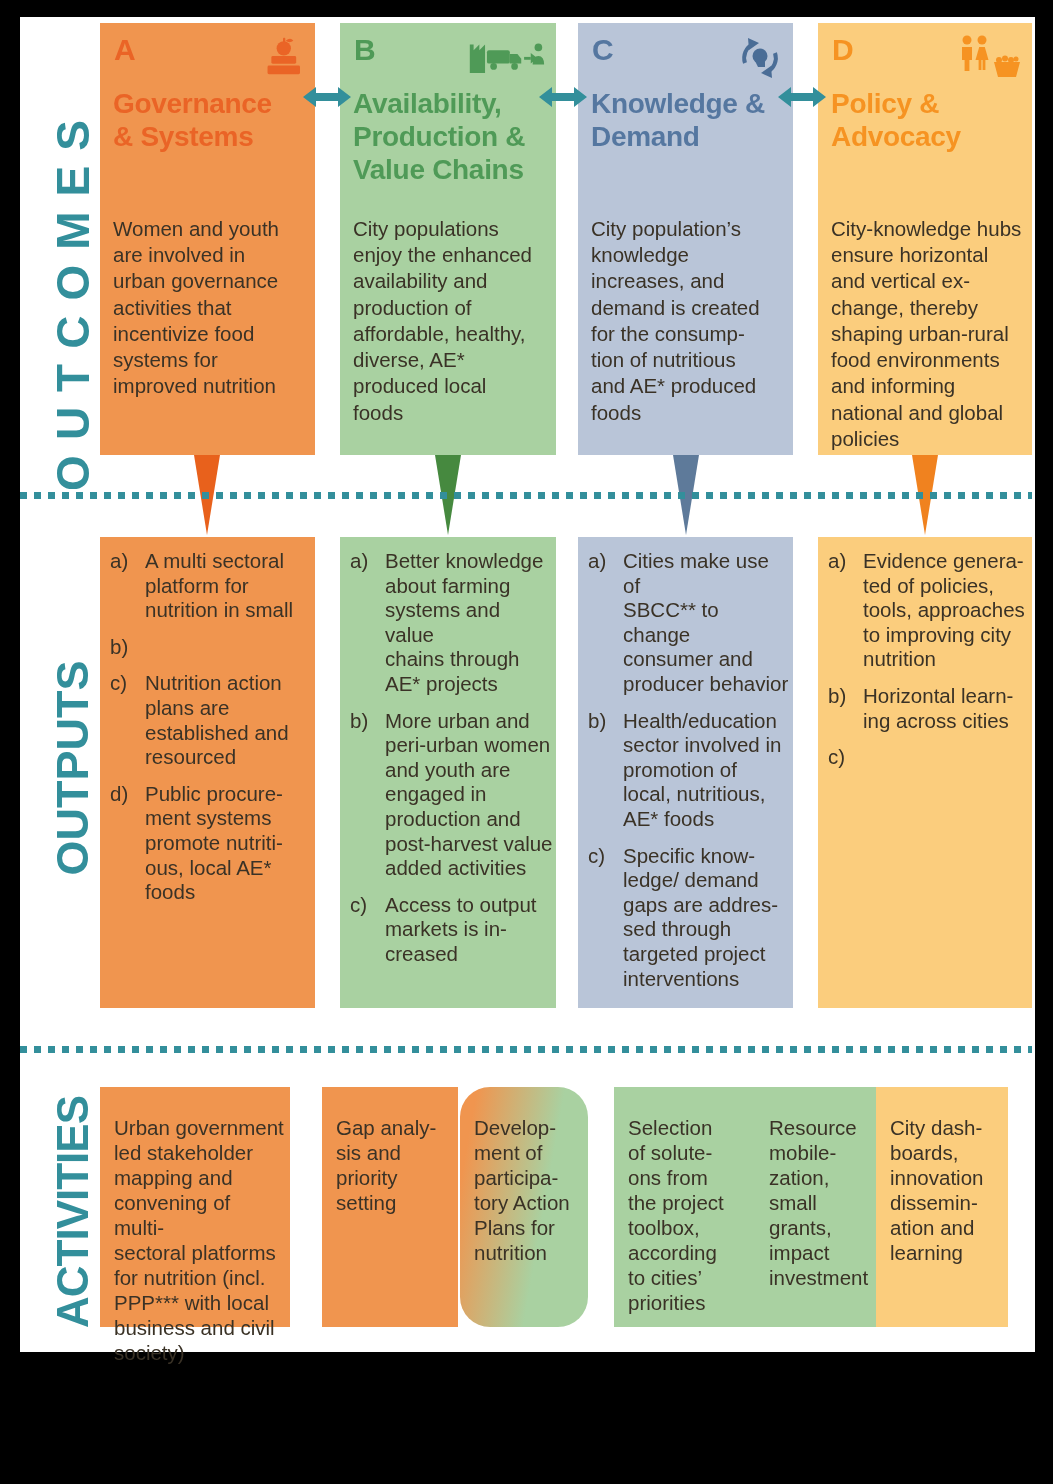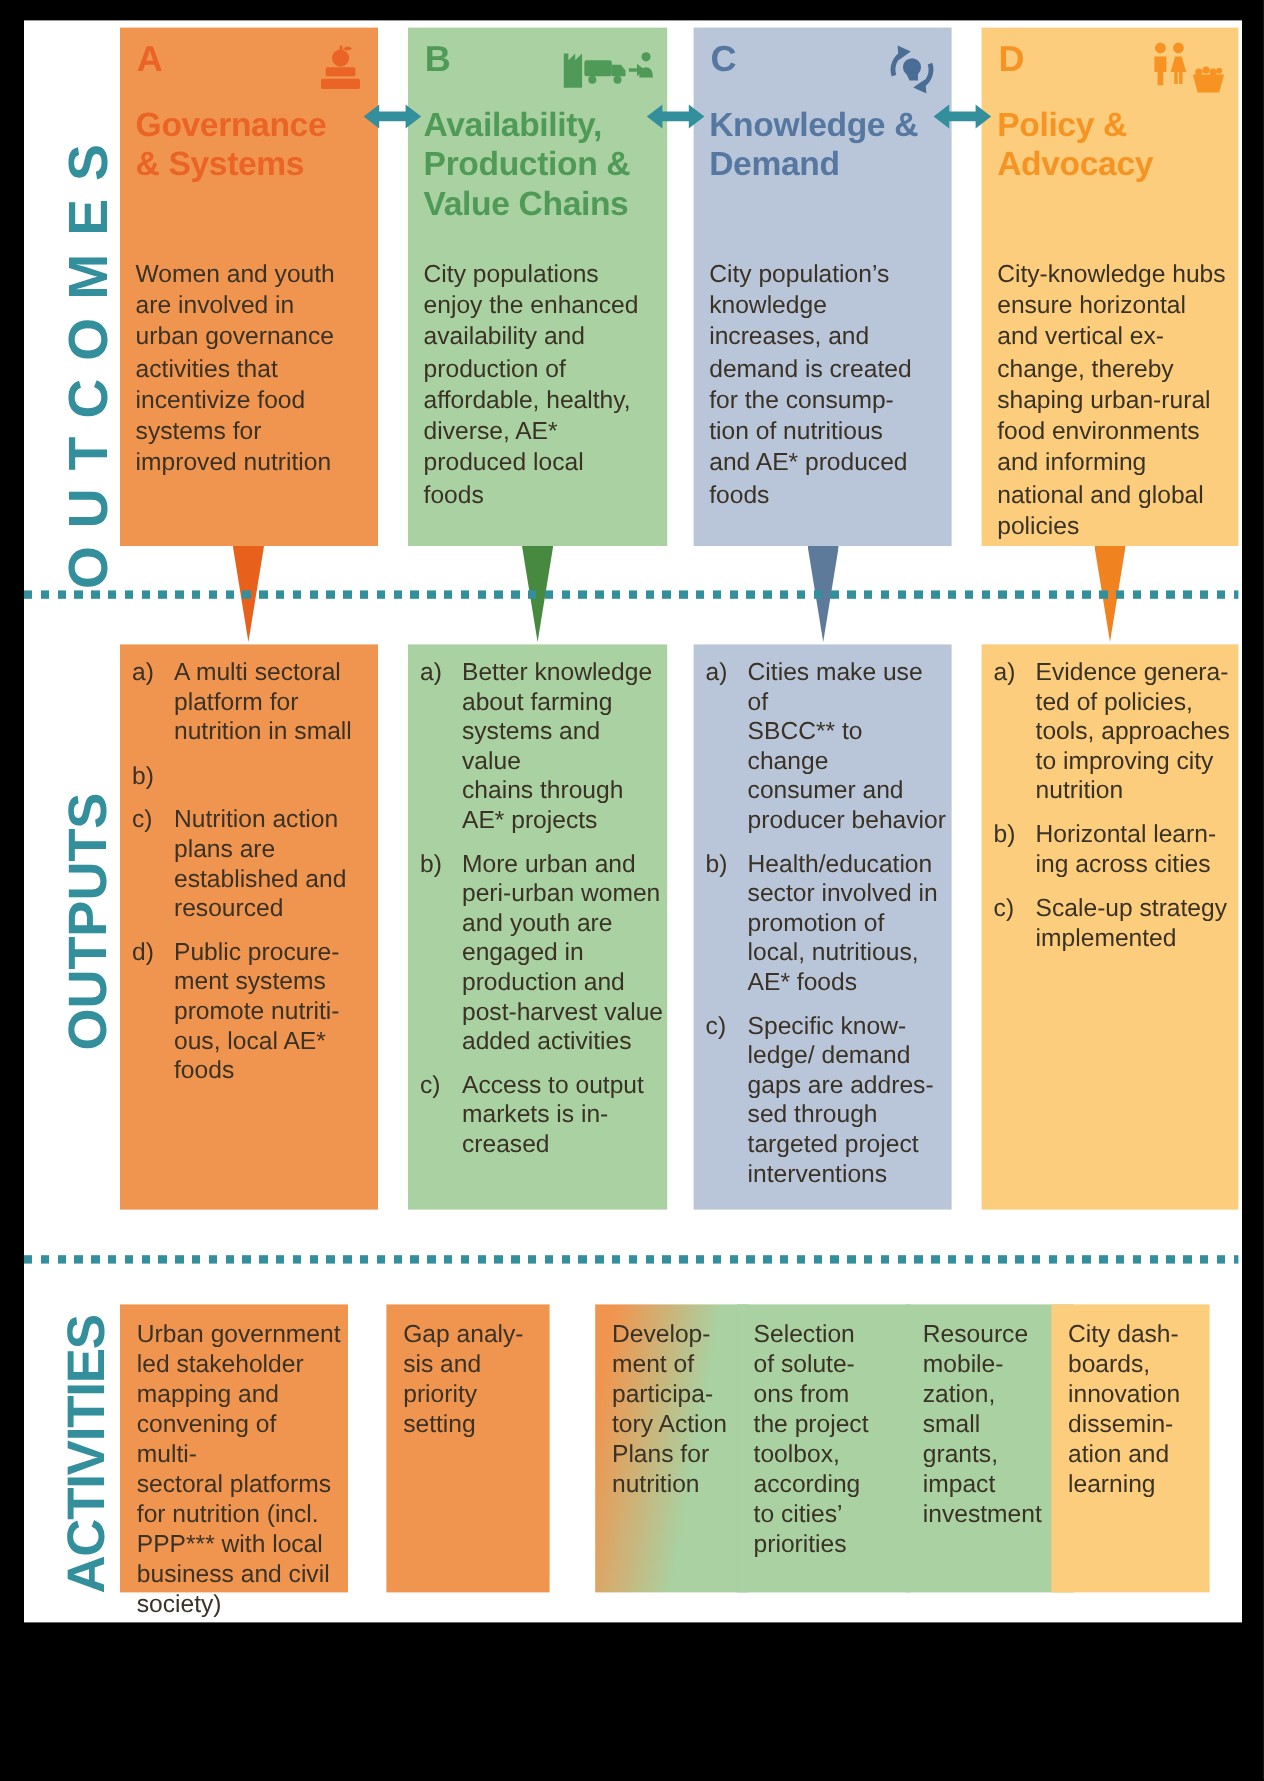--- a/index.html
+++ b/index.html
@@ -49,24 +49,24 @@
   .dotted{position:absolute;left:20px;width:1012px;height:7px;
           background:repeating-linear-gradient(90deg,var(--teal) 0 7px,transparent 7px 14px);}
   #dotted-1{top:492px;} #dotted-2{top:1046px;}
 
   
   .harrow{position:absolute;top:85px;width:48px;height:24px;color:var(--teal);}
   #harrow-ab{left:303px;} #harrow-bc{left:539px;} #harrow-cd{left:778px;}
 
   
   .activity-box{position:absolute;top:1087px;height:240px;color:var(--text);}
-  .activity-text{padding:12px 4px 0 14px;font-size:20.5px;line-height:1.22;white-space:pre-line;}
+  .activity-text{padding:28px 4px 0 14px;font-size:20.5px;line-height:1.22;white-space:pre-line;}
   #act-1{left:100px;width:190px;background:var(--col_a_fill);}
   #act-2{left:322px;width:136px;background:var(--col_a_fill);}
-  #act-3{left:496px;width:128px;background:linear-gradient(100deg,var(--col_a_fill) 10%,var(--col_b_fill) 62%);}
+  #act-3{left:460px;width:128px;background:linear-gradient(100deg,var(--col_a_fill) 10%,var(--col_b_fill) 62%);border-radius:30px;}
   #act-4{left:614px;width:145px;background:var(--col_b_fill);}
   #act-5{left:755px;width:140px;background:var(--col_b_fill);}
   #act-6{left:876px;width:132px;background:var(--col_d_fill);}
 </style>
 </head>
 <body>
 
 <div id="canvas">
   <div class="sheet"></div>
 
@@ -299,22 +299,20 @@
 to improving city
 nutrition</span>
         </div>
       <div class="output-item">
           <span class="output-label">b)</span>
           <span class="output-text">Horizontal learn-
 ing across cities</span>
         </div>
       <div class="output-item">
           <span class="output-label">c)</span>
-          <span class="output-text">Scale-up strategy
-implemented</span>
         </div>
     </div>
   </div>
 
   <div class="activity-box" id="act-1">
     <div class="activity-text">Urban government
 led stakeholder
 mapping and
 convening of multi-
 sectoral platforms

